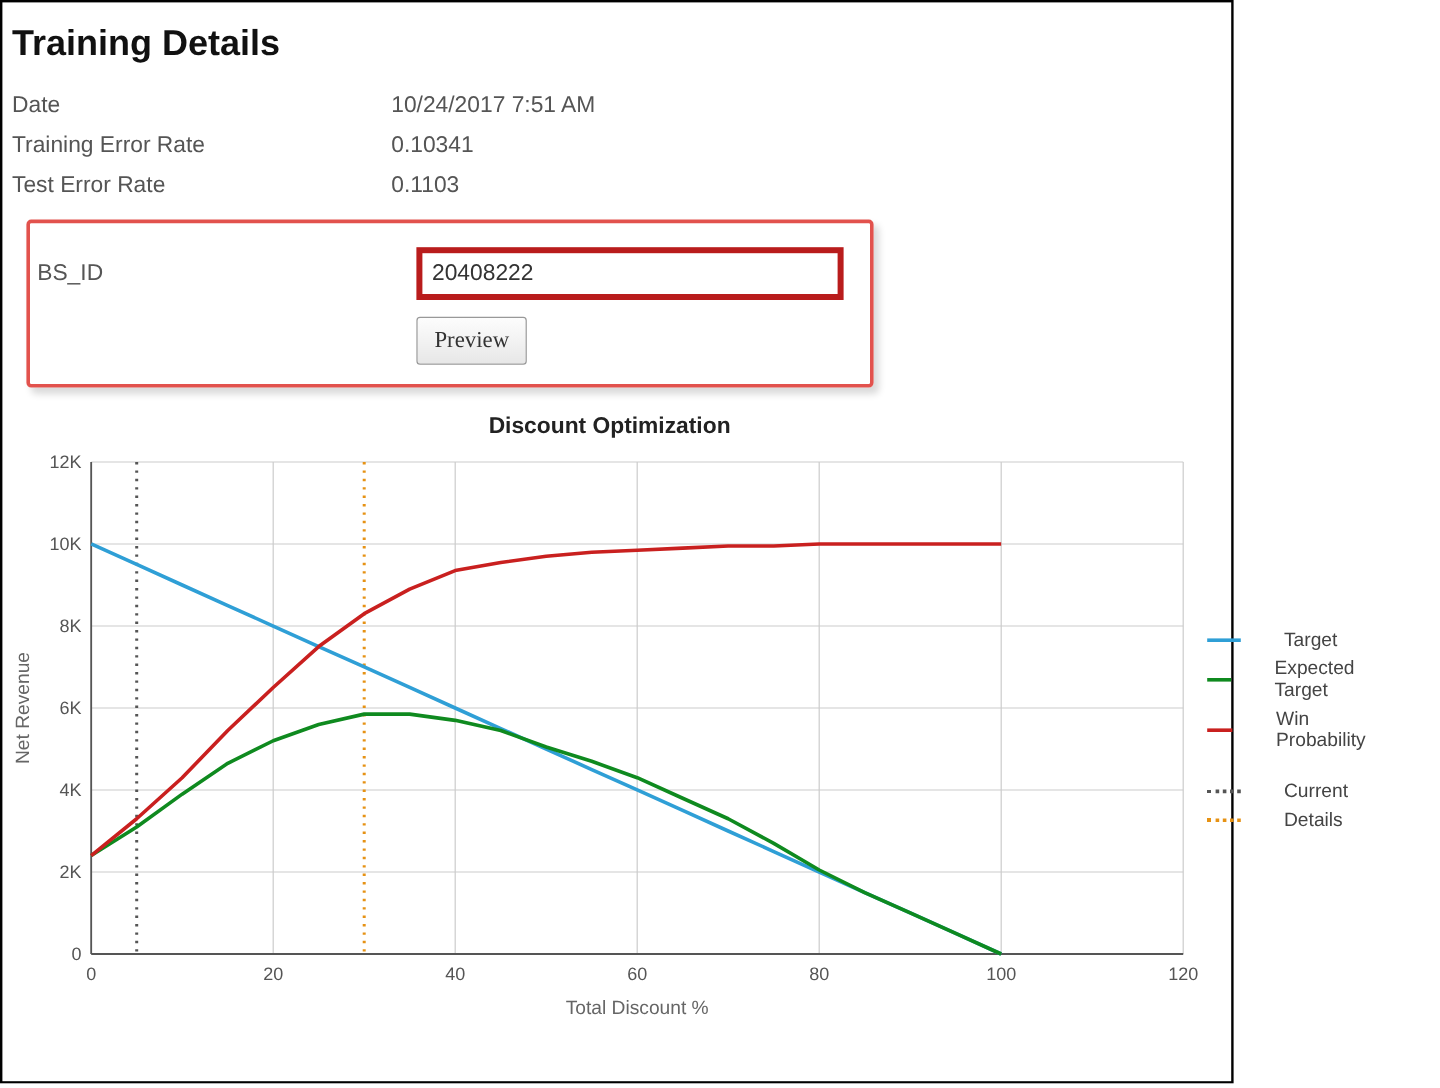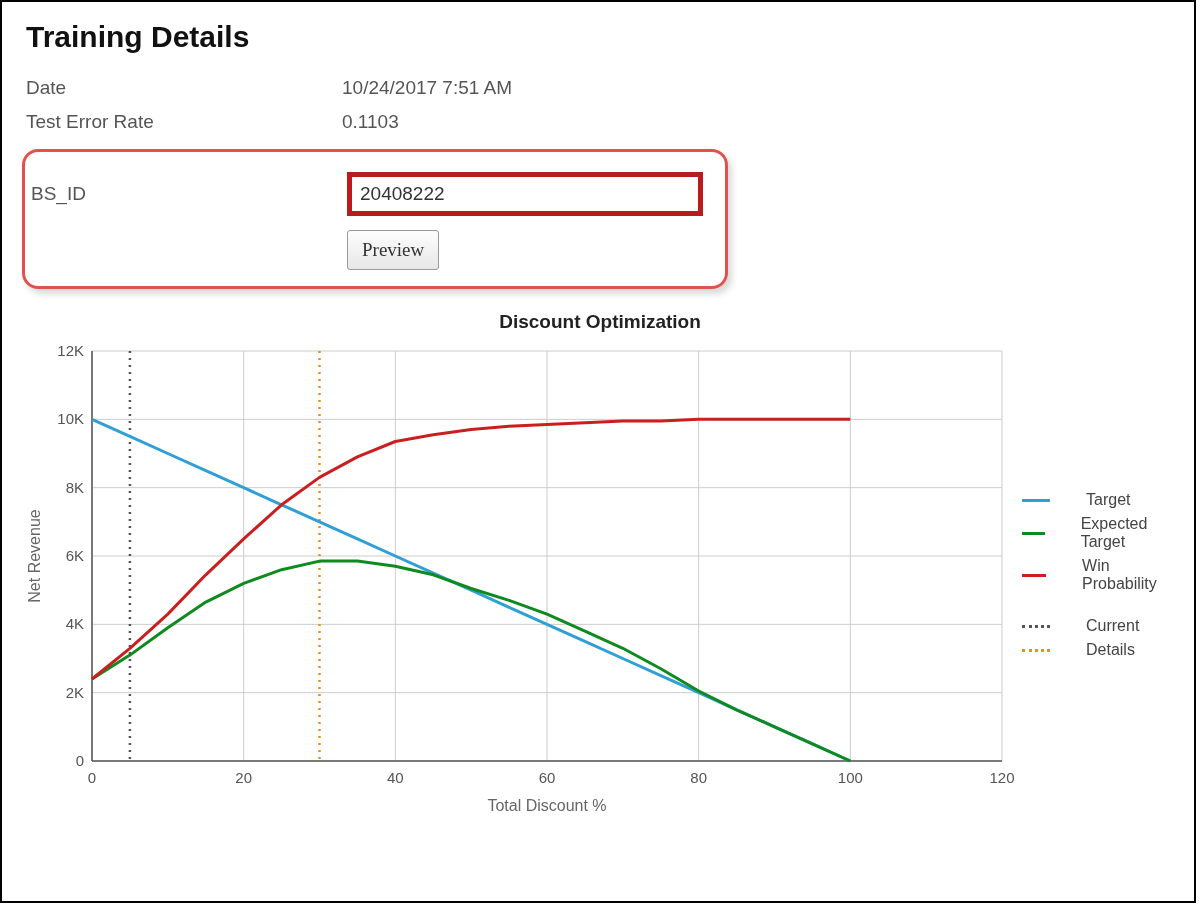--- a/index.html
+++ b/index.html
@@ -3,25 +3,25 @@
 <meta charset="utf-8">
 <style>
   html, body {
     margin: 0;
     padding: 0;
     font-family: Arial, Helvetica, sans-serif;
     background: #fff;
     color: #333;
   }
   .frame {
-    width: 1196px;
+    width: 1028px;
     height: 903px;
     border: 2px solid #000;
     box-sizing: border-box;
-    padding: 12px 20px 10px 20px;
+    padding: 12px 20px 10px 4px;
     position: relative;
   }
   h1.page-title {
     font-size: 30px;
     font-weight: 700;
     margin: 6px 0 20px 4px;
     color: #111;
   }
   .details {
     margin-left: 4px;
@@ -29,23 +29,23 @@
     color: #555;
   }
   .details .row {
     display: flex;
     margin-bottom: 6px;
     line-height: 1.45;
   }
   .details .label { width: 316px; }
   .details .value { }
   .highlight-box {
-    margin: 14px 0 20px 0;
+    margin: 14px 0 20px 16px;
     border: 3px solid #e2524d;
-    border-radius: 16px;
+    border-radius: 4px;
     padding: 20px 6px 16px 6px;
     width: 688px;
     box-shadow: 4px 5px 6px rgba(0,0,0,0.15);
   }
   .highlight-box .row {
     display: flex;
     align-items: center;
     margin-bottom: 14px;
   }
   .highlight-box .label {
@@ -110,20 +110,24 @@
 <body>
 
 <div class="frame">
 
   <h1 class="page-title">Training Details</h1>
 
   <div class="details">
     <div class="row">
       <div class="label">Date</div>
       <div class="value">10/24/2017 7:51 AM</div>
+    </div>
+    <div class="row">
+      <div class="label">Training Error Rate</div>
+      <div class="value">0.10341</div>
     </div>
     <div class="row" style="margin-top:6px">
       <div class="label">Test Error Rate</div>
       <div class="value">0.1103</div>
     </div>
   </div>
 
   <div class="highlight-box">
     <div class="row">
       <div class="label">BS_ID</div>

